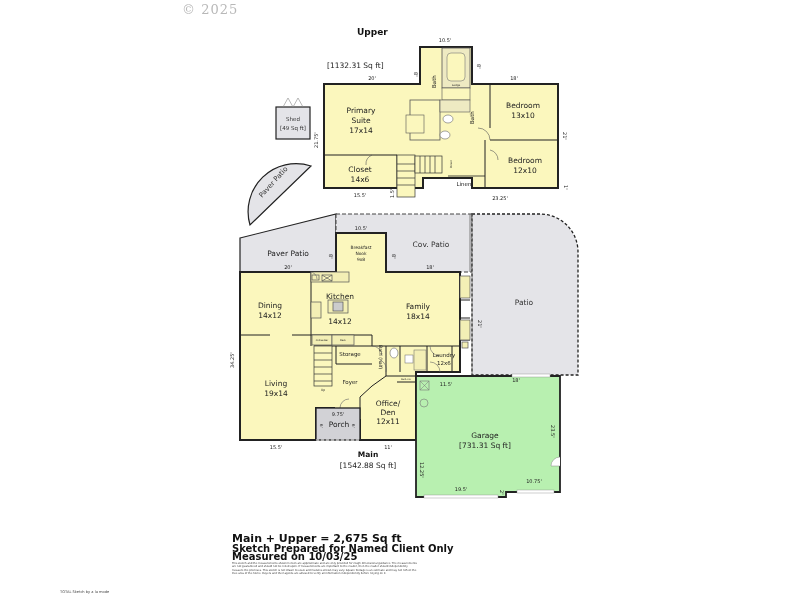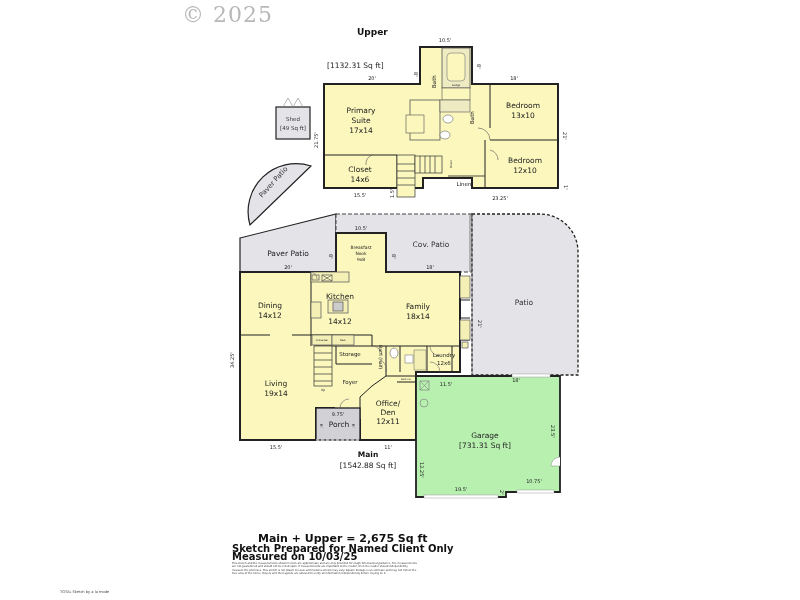--- a/index.html
+++ b/index.html
@@ -1,20 +1,20 @@
 <!DOCTYPE html>
 <html><head>
 <meta charset="utf-8">
 <style>
   html,body{margin:0;padding:0;background:#ffffff;}
   body{width:800px;height:600px;position:relative;overflow:hidden;font-family:"DejaVu Sans",sans-serif;}
   svg{position:absolute;left:0;top:0;}
-  .copy{position:absolute;left:182px;top:2px;font-size:22px;color:#b8b8b8;font-family:"DejaVu Serif",serif;letter-spacing:1px;}
+  .copy{position:absolute;left:182px;top:2px;font-size:13px;color:#b8b8b8;font-family:"DejaVu Serif",serif;letter-spacing:1px;}
   .summary{position:absolute;left:232px;top:532px;}
-  .summary .big{font-size:11px;font-weight:bold;color:#111;text-align:center;}
+  .summary .big{font-size:11px;font-weight:bold;color:#111;}
   .summary .sub{font-size:10px;font-weight:bold;color:#111;line-height:8px;}
   .summary .fine{font-size:2.6px;color:#333;width:185px;line-height:3.3px;margin-top:1px;}
   .footer{position:absolute;left:60px;top:590px;font-size:3.6px;color:#444;}
 </style>
 </head>
 <body>
 
 <div class="copy">© 2025</div>
 
 <svg width="800" height="600" viewBox="0 0 800 600" font-family="DejaVu Sans, sans-serif">

